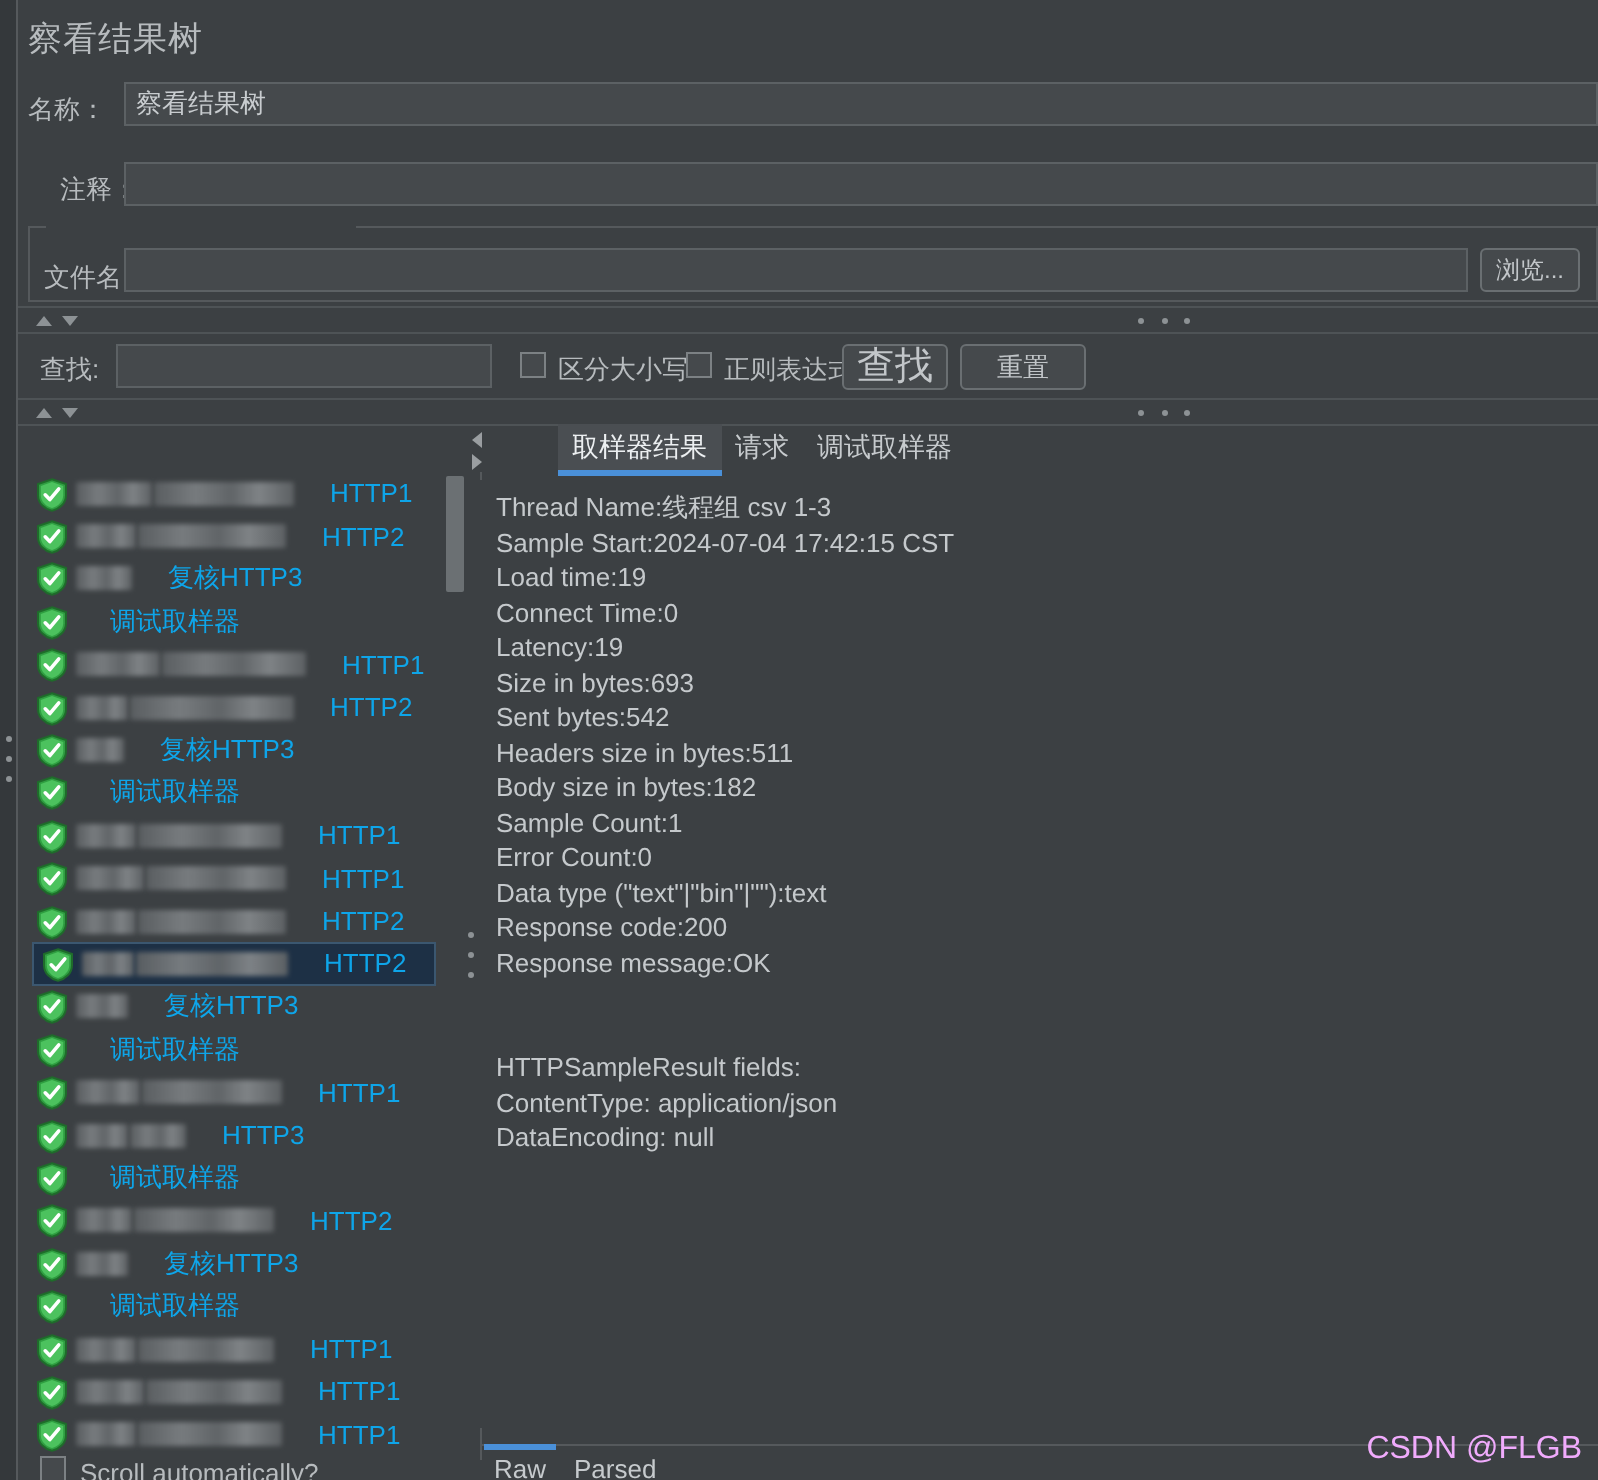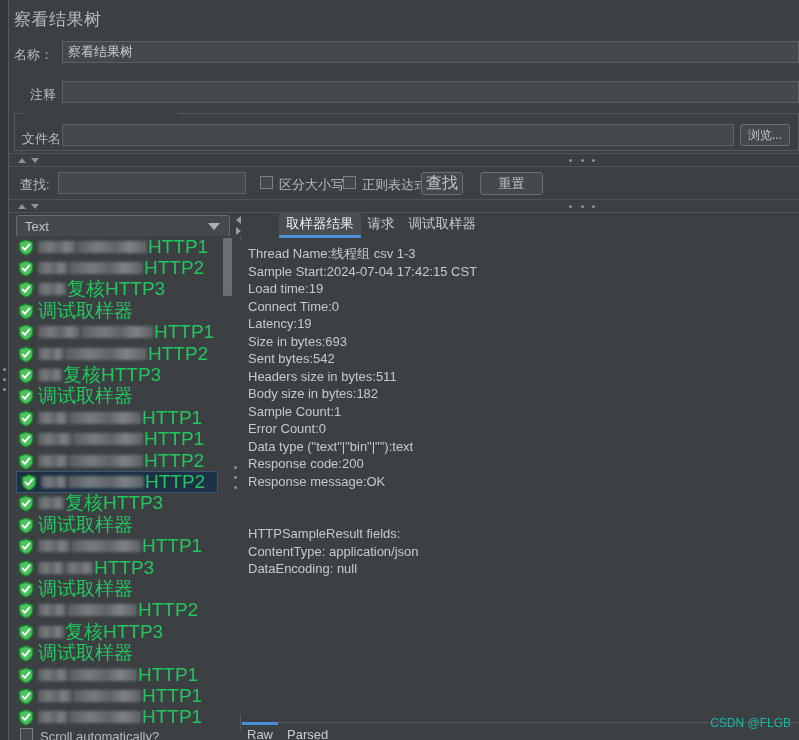--- a/index.html
+++ b/index.html
@@ -206,21 +206,21 @@
   .redact {
     display: inline-block;
     height: 12px;
     background: linear-gradient(90deg,#5b5f62,#7b7f82 30%,#63676a 55%,#83878a 75%,#5e6265);
     filter: blur(1.4px);
     opacity: .95;
     margin-right: 1px;
     vertical-align: middle;
     border-radius: 1px;
   }
-  .suffix { color: #22c55e; font-size: 19px; }
+  .suffix { color: #0ea5e9; font-size: 13px; padding-left: 17px; }
   
   .tree-sb-track {
     position: absolute; right: 0; top: 0; width: 9px; height: 494px;
     background: #3c4043;
   }
   .tree-sb-thumb {
     position: absolute; right: 0; top: 2px; width: 9px; height: 58px;
     background: #6b7073; border-radius: 1px;
   }
   
@@ -262,21 +262,21 @@
     padding: 4px 7px 0 7px;
     position: relative; cursor: default;
   }
   .btab.active::before {
     content: ""; position: absolute; left: 2px; right: 2px; top: -1px;
     height: 3px; background: #4a90d9;
   }
   
   .watermark {
     position: absolute; right: 8px; top: 716px;
-    font-size: 12px; color: #14b8a6;
+    font-size: 16px; color: #f0abfc;
   }
   
   .scroll-auto-cb {
     position: absolute; left: 20px; top: 728px;
     width: 13px; height: 13px;
     border: 1px solid #7c8184; background: #45494c;
   }
   .scroll-auto-lb {
     position: absolute; left: 40px; top: 729px;
     font-size: 13px; color: #b7bbbe;
@@ -319,37 +319,33 @@
 
   <div class="row-label" style="left:20px; top:176px;">查找:</div>
   <input class="text-input" style="left: 58px; top: 172px; width: 188px; height: 22px;" value="">
 
   <div class="cbox" style="left:260px; top:176px;"></div>
   <div class="cbox-label" style="left:279px; top:176px;">区分大小写</div>
 
   <div class="cbox" style="left:343px; top:176px;"></div>
   <div class="cbox-label" style="left:362px; top:176px;">正则表达式</div>
 
-  <div class="btn" style="left:421px; top:172px; width:42px; height:23px; font-size:16px;font-family:Liberation Mono, monospace;">查找</div>
+  <div class="btn" style="left:421px; top:172px; width:53px; height:23px; font-size:19px;">查找</div>
   <div class="btn" style="left:480px; top:172px; width:63px; height:23px; font-size:13px;">重置</div>
 
   <div class="splitter" style="top:199px;">
     <div class="spl-tri spl-up"></div>
     <div class="spl-tri spl-down"></div>
     <div class="spl-dots">
         <i></i>
         <i></i>
         <i></i>
       </div>
   </div>
 
-  <div class="combo" style="left:16px; top:215px; width:214px; height:22px;">
-    <span>Text</span>
-    <span class="combo-arrow"></span>
-  </div>
 
   <div class="tab-scroll" style="position:absolute; left:234px; top:213px;">
     <span class="ar ar-l"></span>
     <span class="ar ar-r"></span>
   </div>
 
   <div class="tabstrip" id="tabstrip" style="left:245px; top:212px;">
       <div class="tab active"><span>取样器结果</span></div>
       <div class="tab"><span>请求</span></div>
       <div class="tab"><span>调试取样器</span></div>

